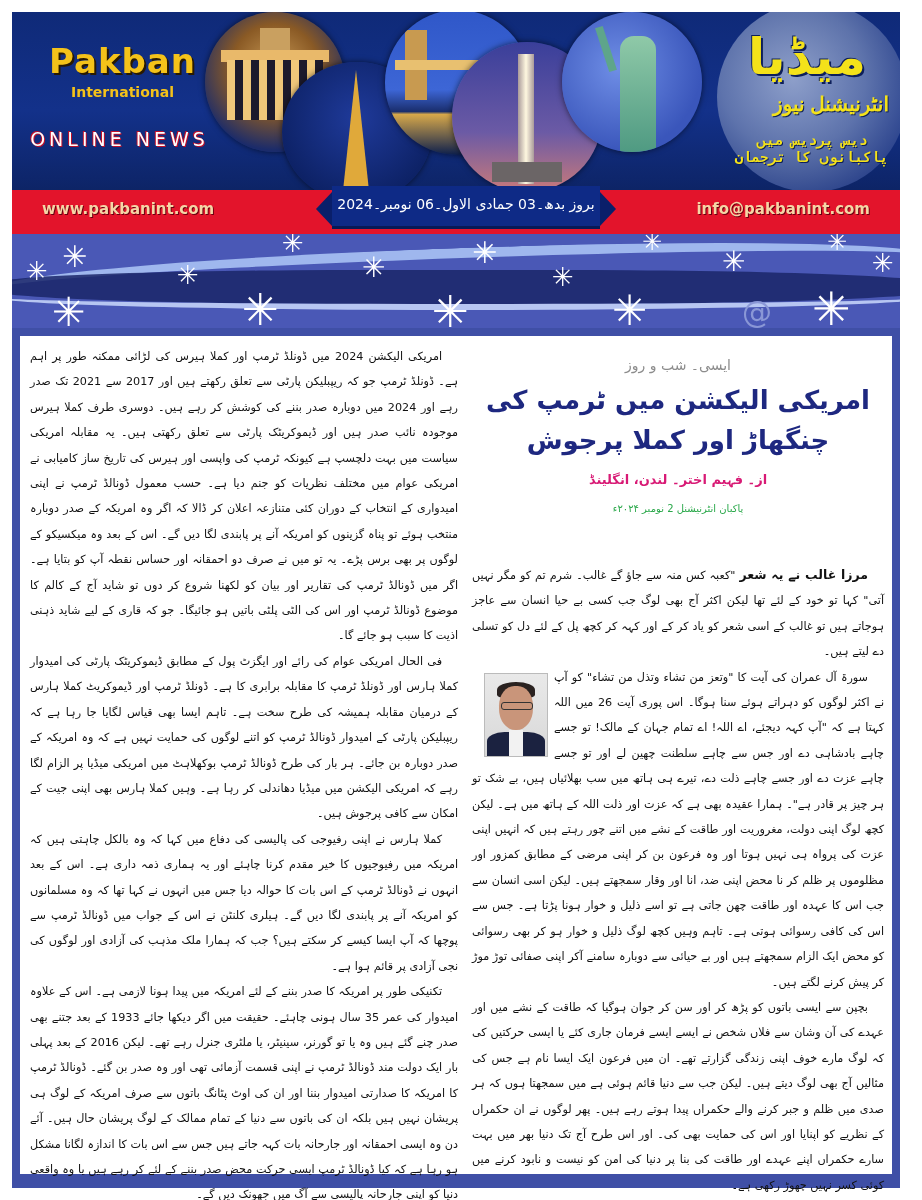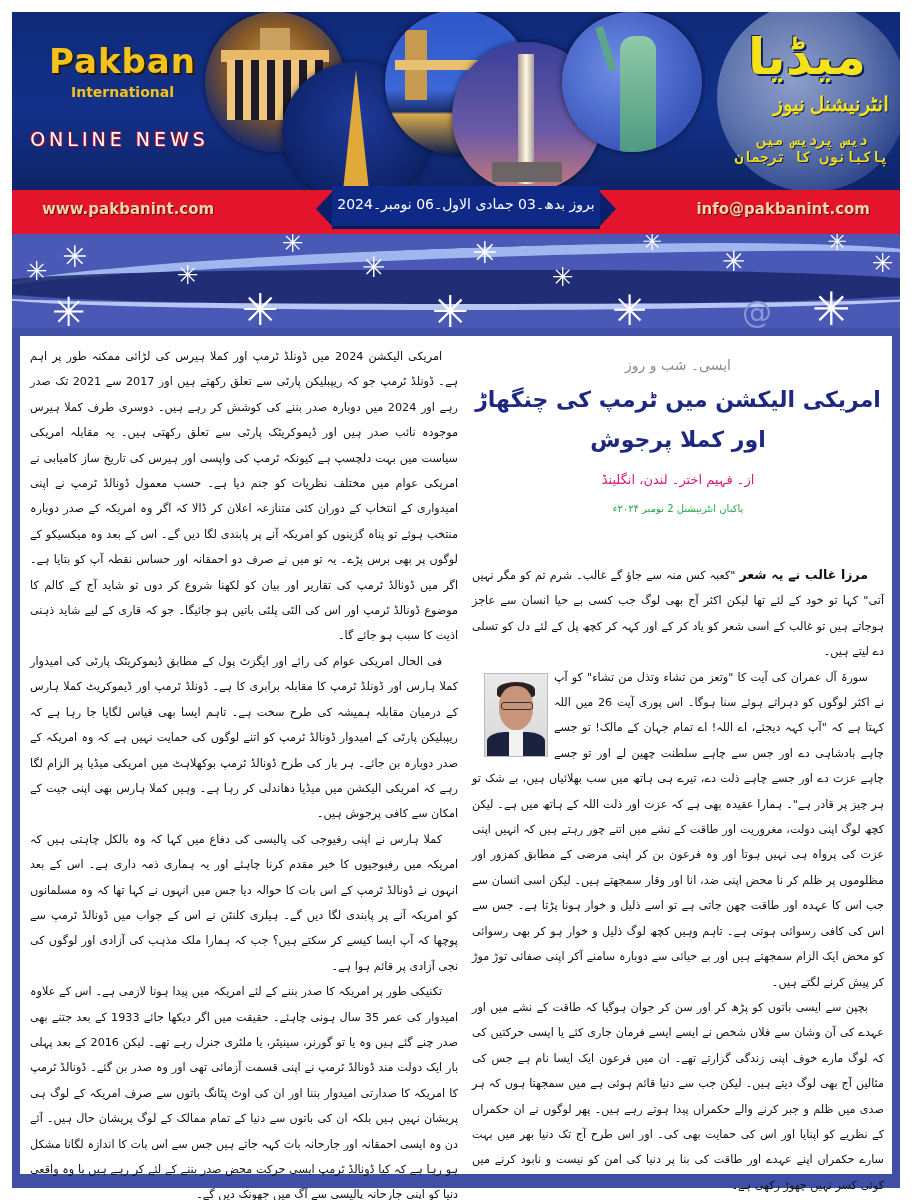--- a/index.html
+++ b/index.html
@@ -24,21 +24,21 @@
   .c-bridge .tw { position: absolute; left: 20px; top: 20px; width: 22px; height: 70px; background: #c89a50; }
   .c-minar { left: 440px; top: 30px; width: 150px; height: 150px; background: linear-gradient(180deg, #3a3f9a 0%, #6b5aa5 60%, #c97a7a 100%); }
   .c-minar .minar { position: absolute; left: 66px; top: 12px; width: 16px; height: 130px; background: linear-gradient(90deg, #a99a9a, #fff8e0, #a99a9a); }
   .c-minar .base { position: absolute; left: 40px; top: 120px; width: 70px; height: 20px; background: #6b6566; }
   .c-liberty { left: 550px; top: 0px; width: 140px; height: 140px; background: radial-gradient(circle at 40% 40%, #6f8ee6 0%, #3a56bb 70%); }
   .c-liberty .statue { position: absolute; left: 58px; top: 24px; width: 36px; height: 116px; background: linear-gradient(180deg, #8fc9a8 0%, #4f9a82 100%); border-radius: 14px 14px 2px 2px; }
   .c-liberty .torch { position: absolute; left: 40px; top: 14px; width: 8px; height: 46px; background: #5ea58b; transform: rotate(-18deg); }
   .globe { position: absolute; left: 705px; top: -10px; width: 190px; height: 190px; border-radius: 50%; background: radial-gradient(circle at 40% 40%, #a4b3d6 0%, #6b7fb3 45%, #233b88 85%); opacity: 0.85; }
   .brand-ur { position: absolute; left: 705px; top: 14px; width: 180px; text-align: center; direction: rtl; }
   .brand-ur .pakban-ur { font-family: "DejaVu Sans", sans-serif; font-weight: bold; font-size: 50px; color: #f4e21a; line-height: 62px; text-shadow: 2px 2px 0 #0d1f5a, -1px -1px 0 #0d1f5a; }
-  .brand-ur .news-ur { font-family: Liberation Serif, serif; font-weight: bold; font-size: 20px; color: #f4e21a; margin-top: 4px; text-shadow: 1px 1px 0 #0d1f5a; padding-left: 48px; }
+  .brand-ur .news-ur { font-family: Liberation Sans, sans-serif; font-weight: bold; font-size: 20px; color: #f4e21a; margin-top: 4px; text-shadow: 1px 1px 0 #0d1f5a; padding-left: 48px; }
   .brand-ur .tag-ur { font-family: Liberation Mono, monospace; font-size: 14px; color: #f4e21a; margin-top: 16px; font-weight: bold; text-shadow: 1px 1px 0 #0d1f5a; margin-left: 9px; }
 
   
   .redbar { position: absolute; left: 12px; top: 190px; width: 888px; height: 44px; background: #e3142b; }
   .redbar .url, .redbar .email { position: absolute; top: 10px; font-family: "DejaVu Sans", sans-serif; font-size: 15px; font-weight: bold; color: #f5d6a6; text-shadow: 1px 1px 0 #6a0010; }
   .redbar .url { left: 30px; }
   .redbar .email { right: 30px; }
   .ribbon { position: absolute; left: 320px; top: -4px; width: 268px; height: 40px; background: #0e2a86; border-bottom: 3px solid #081a56; }
   .ribbon:before, .ribbon:after { content: ""; position: absolute; top: 6px; width: 0; height: 0; border-top: 17px solid transparent; border-bottom: 17px solid transparent; }
   .ribbon:before { left: -16px; border-right: 16px solid #0a1f6a; }
@@ -56,22 +56,22 @@
   .frame { position: absolute; left: 12px; top: 328px; width: 888px; height: 860px; background: #3f4fa6; }
   .paper { position: absolute; left: 8px; top: 8px; width: 872px; height: 838px; background: #ffffff; }
 
   .col { position: absolute; top: 0; direction: rtl; text-align: justify; font-family: "DejaVu Sans", sans-serif; font-size: 11.2px; line-height: 25.4px; color: #111111; }
   .col-left { left: 10px; width: 428px; padding-top: 8px; }
   .col-right { left: 452px; width: 412px; }
 
   .col p { margin: 0; text-indent: 16px; }
 
   .kicker { text-align: center; color: #8c8c8c; font-size: 14px; margin-top: 18px; line-height: 22px; }
-  .headline { text-align: center; color: #1e2880; font-size: 22px; font-weight: bold; line-height: 40px; margin-top: 4px; }
-  .byline { text-align: center; color: #d81a75; font-size: 13px; font-weight: normal; line-height: 24px; margin-top: 8px; }
+  .headline { text-align: center; color: #1e2880; font-size: 26px; font-weight: bold; line-height: 40px; margin-top: 4px; }
+  .byline { text-align: center; color: #d81a75; font-size: 13px; font-weight: bold; line-height: 24px; margin-top: 8px; }
   .dateline { text-align: center; color: #2aa84a; font-size: 10px; line-height: 18px; margin-top: 8px; }
   .lead { margin-top: 44px !important; }
   .lead .poet { font-weight: bold; font-size: 12.5px; }
 
   .photo-wrap { float: left; width: 62px; height: 82px; margin: 8px 6px 4px 12px; background: linear-gradient(180deg, #e9e9e9 0%, #d8d8d8 100%); border: 1px solid #bbbbbb; position: relative; overflow: hidden; }
   .photo-wrap .face { position: absolute; left: 14px; top: 12px; width: 34px; height: 44px; background: #c9957a; border-radius: 45% 45% 48% 48%; }
   .photo-wrap .hair { position: absolute; left: 12px; top: 8px; width: 38px; height: 16px; background: #2a2220; border-radius: 50% 50% 20% 20%; }
   .photo-wrap .glasses { position: absolute; left: 16px; top: 28px; width: 30px; height: 6px; border: 1.5px solid #333333; border-radius: 3px; }
   .photo-wrap .suit { position: absolute; left: 2px; top: 58px; width: 58px; height: 30px; background: #1b2240; border-radius: 30% 30% 0 0; }
   .photo-wrap .shirt { position: absolute; left: 24px; top: 56px; width: 14px; height: 26px; background: #f2f2f2; }

